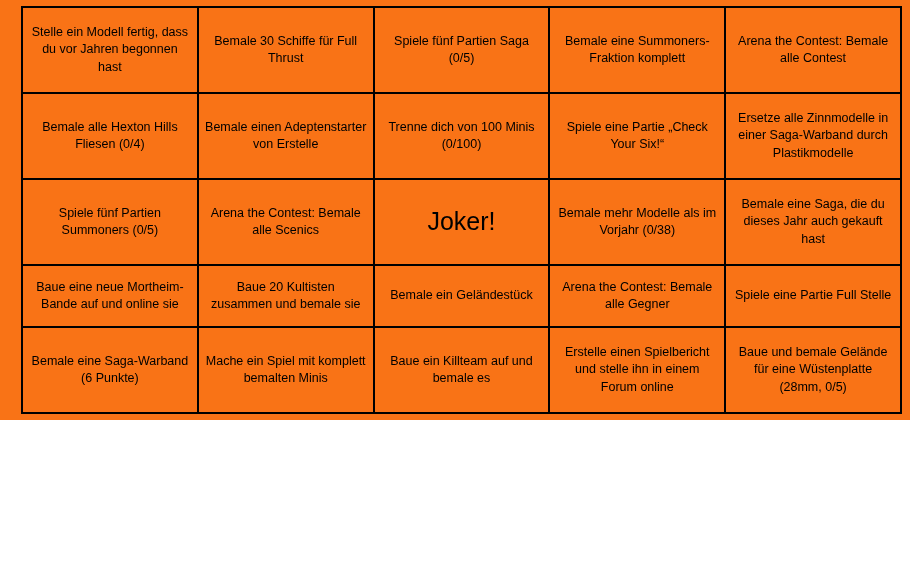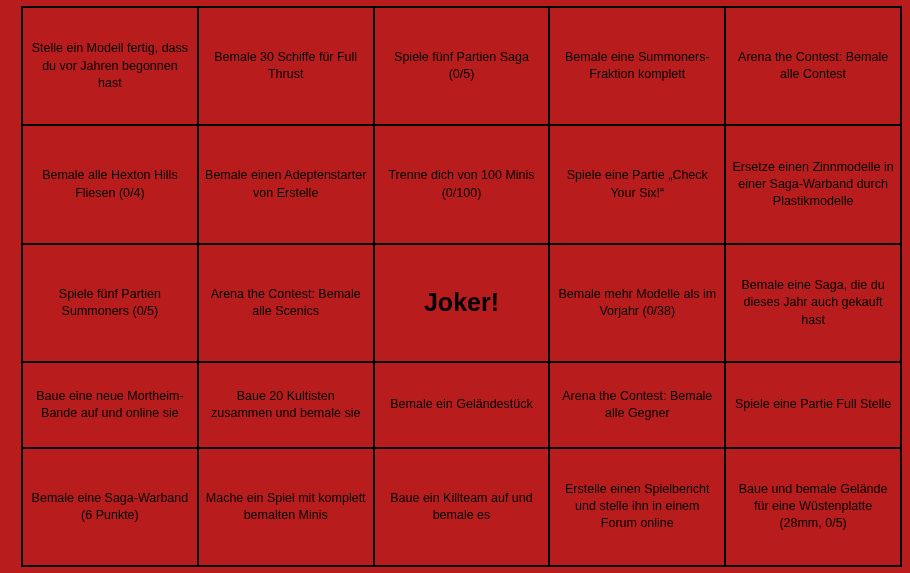--- a/index.html
+++ b/index.html
@@ -8,44 +8,44 @@
     background: #ffffff;
   }
   body {
     width: 910px;
     height: 573px;
     font-family: "Liberation Sans", sans-serif;
     overflow: hidden;
   }
   #bingo-card {
     width: 910px;
-    height: 573px;
+    height: 420px;
     box-sizing: border-box;
     padding: 6px 8px 6px 21px;
-    background: #b91c1c;
+    background: #f97316;
   }
   table.bingo-grid {
     width: 100%;
     height: 100%;
     border-collapse: collapse;
     table-layout: fixed;
   }
   table.bingo-grid td {
     border: 2px solid #000000;
     vertical-align: middle;
     text-align: center;
     padding: 4px 6px;
     font-size: 12.5px;
     line-height: 1.38;
     color: #000000;
     word-wrap: break-word;
   }
   table.bingo-grid td.joker {
     font-size: 25px;
-    font-weight: bold;
+    font-weight: normal;
     line-height: 1.1;
   }
   .cell-text {
     display: block;
   }
 </style>
 </head>
 <body>
 
 <div id="bingo-card">
@@ -75,21 +75,21 @@
         <td>
             <span class="cell-text">Bemale einen Adeptenstarter von Erstelle</span>
           </td>
         <td>
             <span class="cell-text">Trenne dich von 100 Minis (0/100)</span>
           </td>
         <td>
             <span class="cell-text">Spiele eine Partie „Check Your Six!“</span>
           </td>
         <td>
-            <span class="cell-text">Ersetze einen Zinnmodelle in einer Saga-Warband durch Plastikmodelle</span>
+            <span class="cell-text">Ersetze alle Zinnmodelle in einer Saga-Warband durch Plastikmodelle</span>
           </td>
       </tr>
       <tr>
         <td>
             <span class="cell-text">Spiele fünf Partien Summoners (0/5)</span>
           </td>
         <td>
             <span class="cell-text">Arena the Contest: Bemale alle Scenics</span>
           </td>
         <td class="joker">

